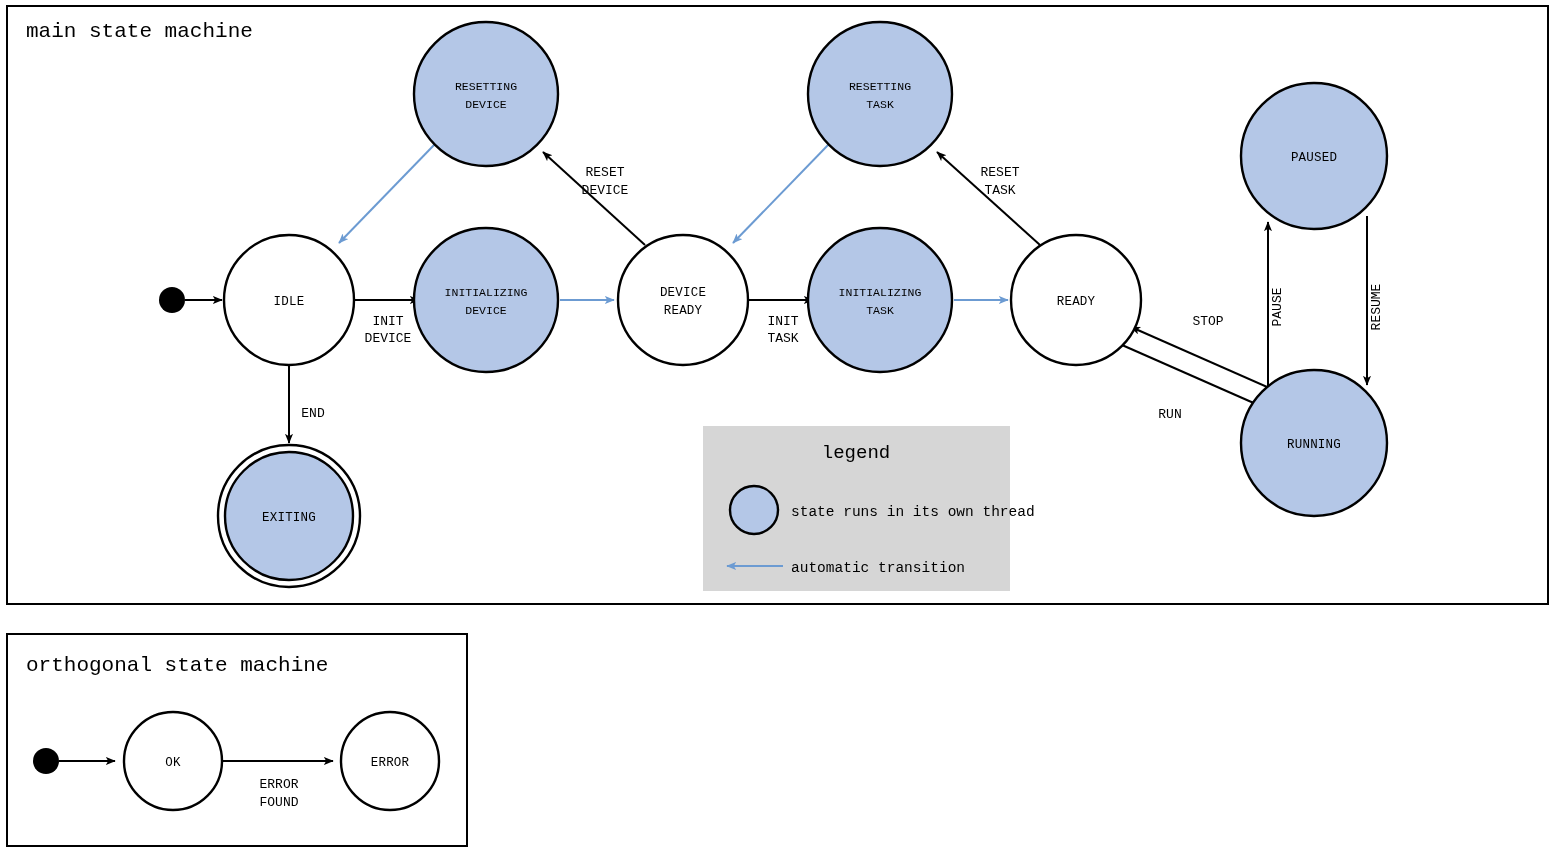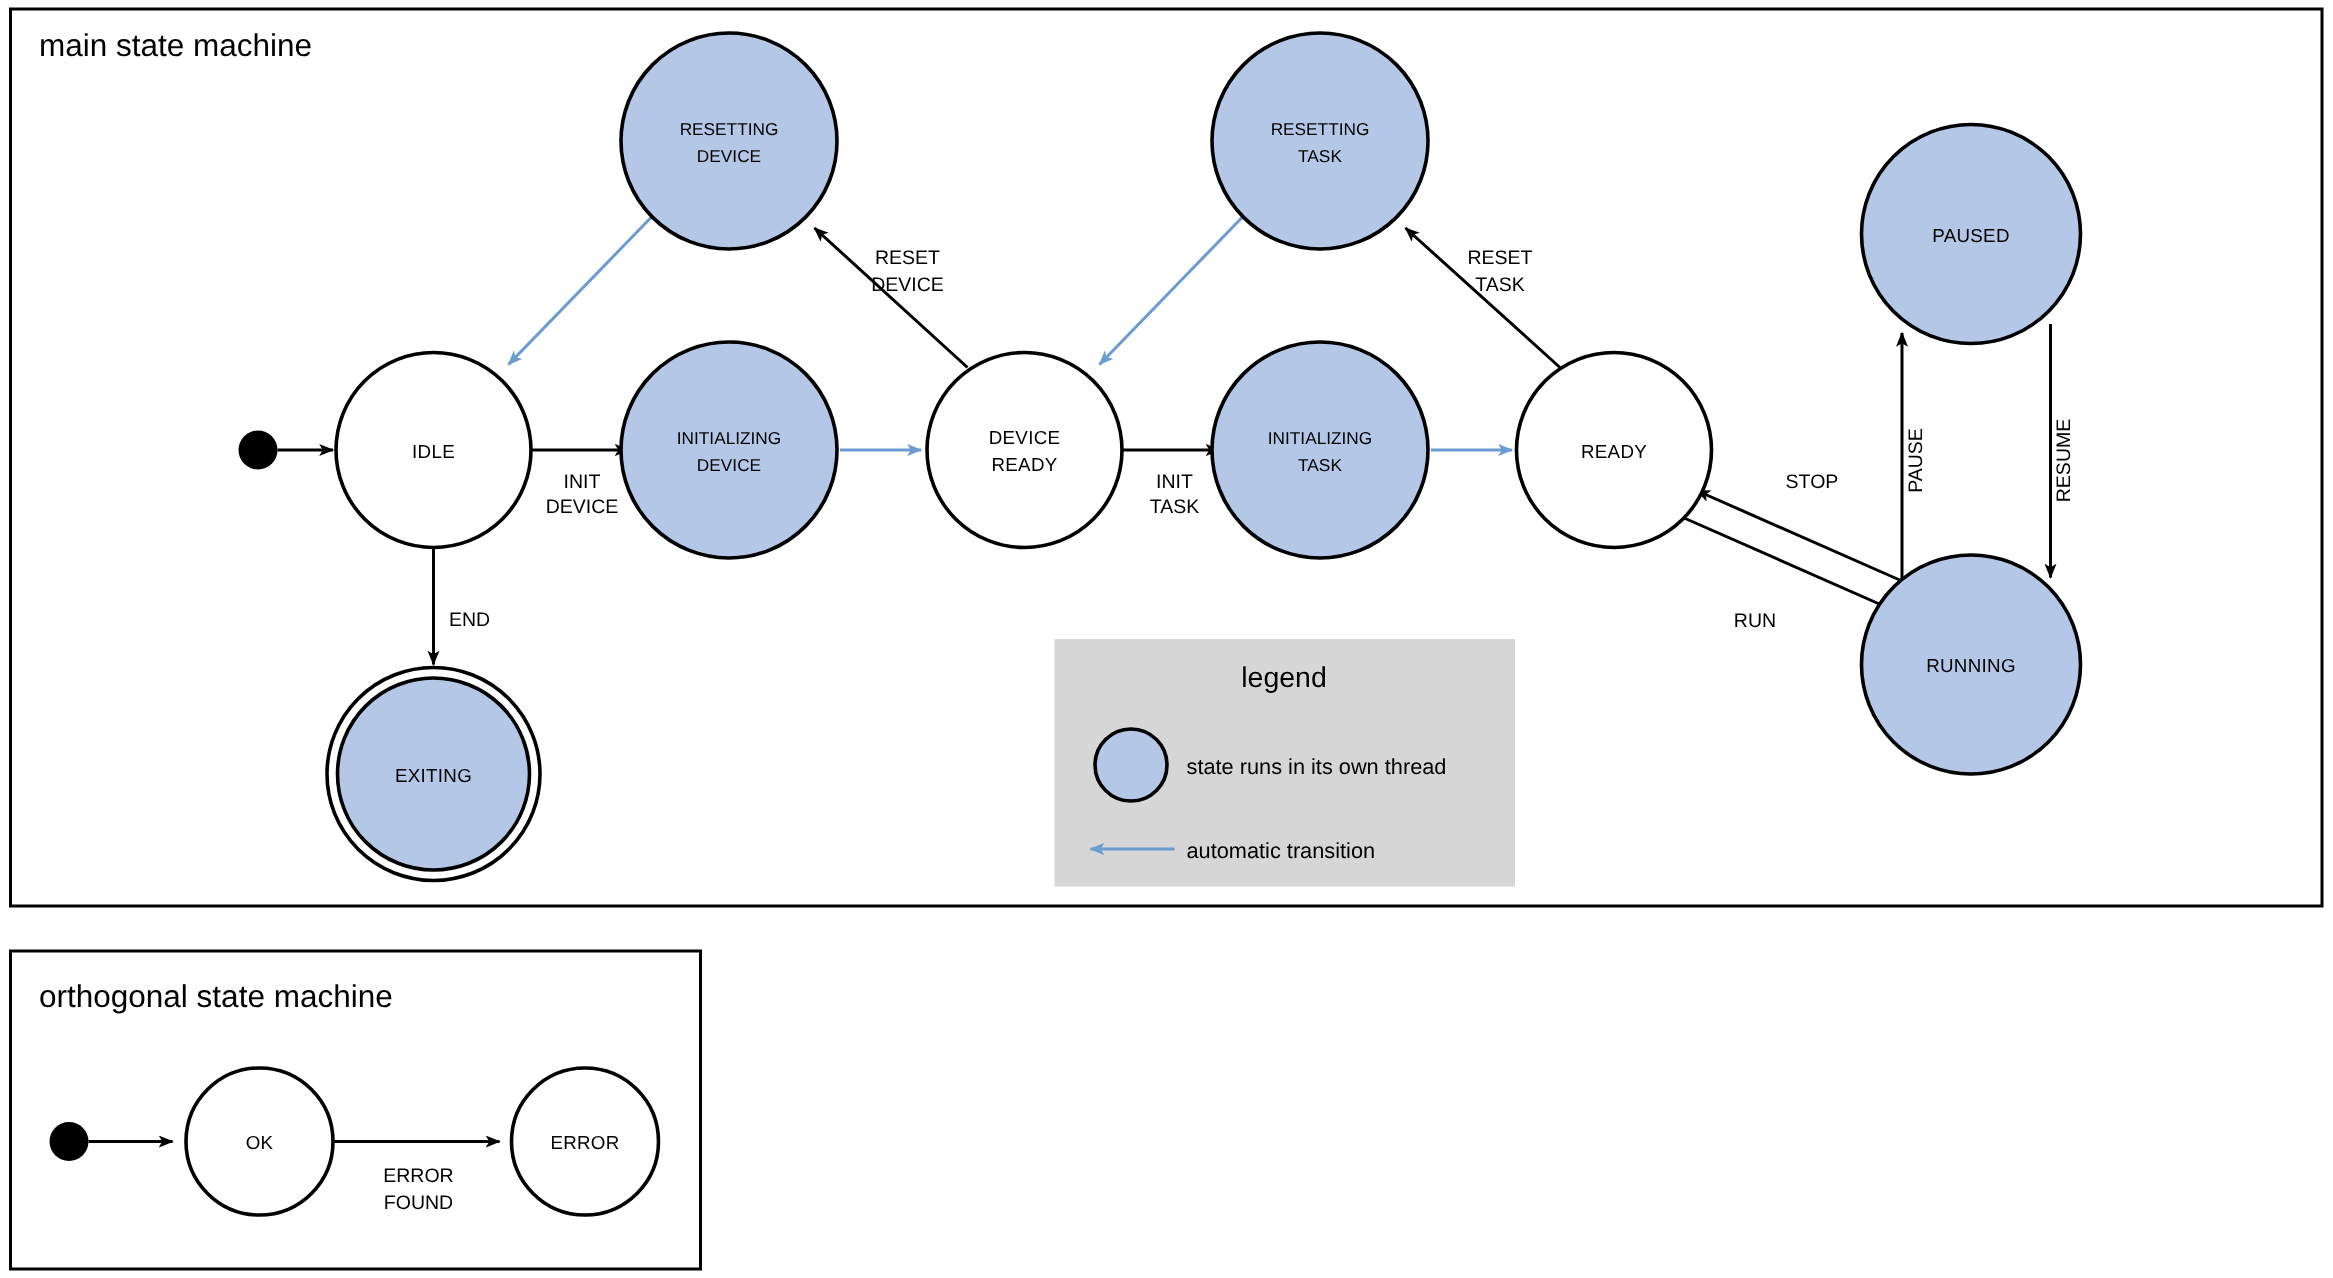--- a/index.html
+++ b/index.html
@@ -1,18 +1,18 @@
 <!DOCTYPE html>
 <html><head>
 <meta charset="utf-8">
 <title>State Machine Diagram</title>
 <style>
   html,body{margin:0;padding:0;background:#ffffff;}
   body{width:1555px;height:852px;font-family:"Liberation Sans",sans-serif;overflow:hidden;}
-  #stage{position:relative;width:1314px;height:852px;}
+  #stage{position:relative;width:1314px;height:852px;font-family:Liberation Mono, monospace;}
   svg#diagram{position:absolute;left:0;top:0;width:1555px;height:852px;display:block;}
   .frame{fill:#ffffff;stroke:#000000;stroke-width:2;}
   .legend-bg{fill:#d6d6d6;stroke:none;}
   .node-circle{stroke:#000000;stroke-width:2.4;}
   .node-plain{fill:#ffffff;}
   .node-thread{fill:#b4c7e7;}
   .final-ring{fill:none;stroke:#000000;stroke-width:2.4;}
   .edge{stroke:#000000;stroke-width:2;fill:none;}
   .edge-auto{stroke:#6c9bd2;stroke-width:2;fill:none;}
   .start-dot{fill:#000000;}

